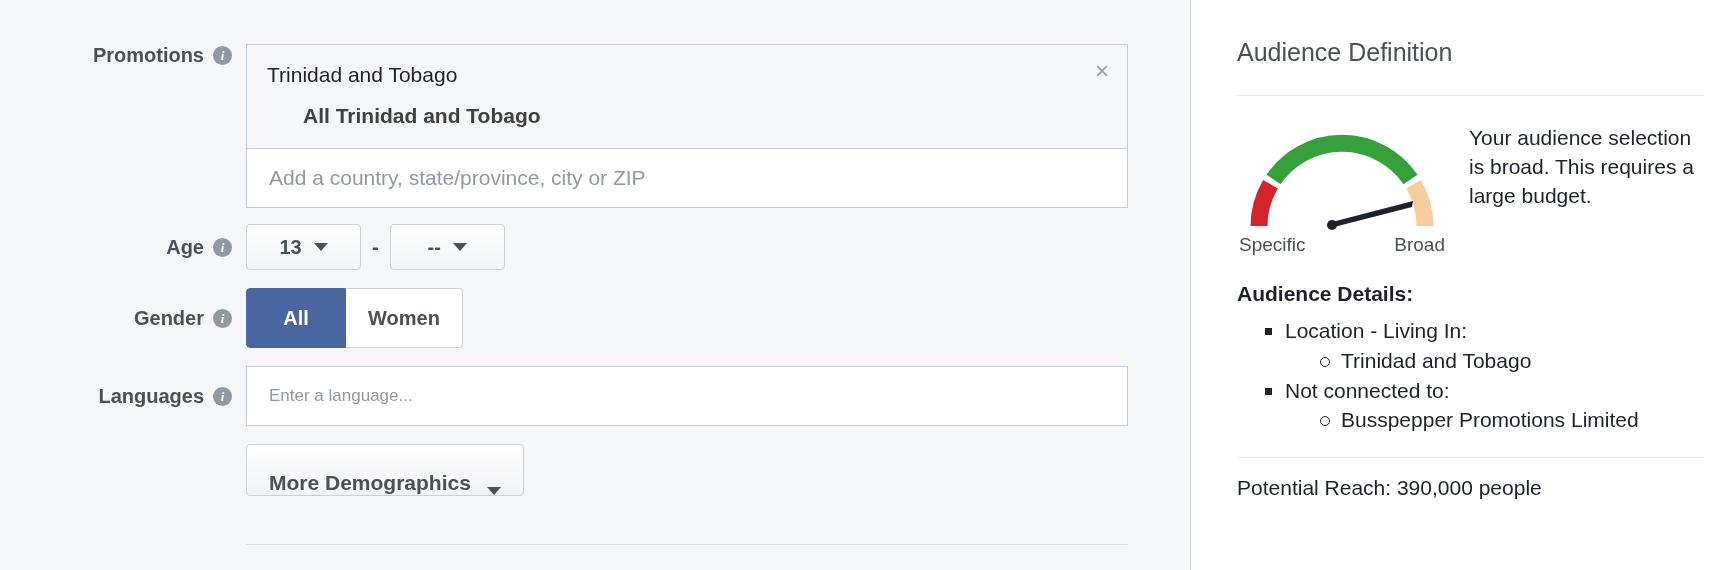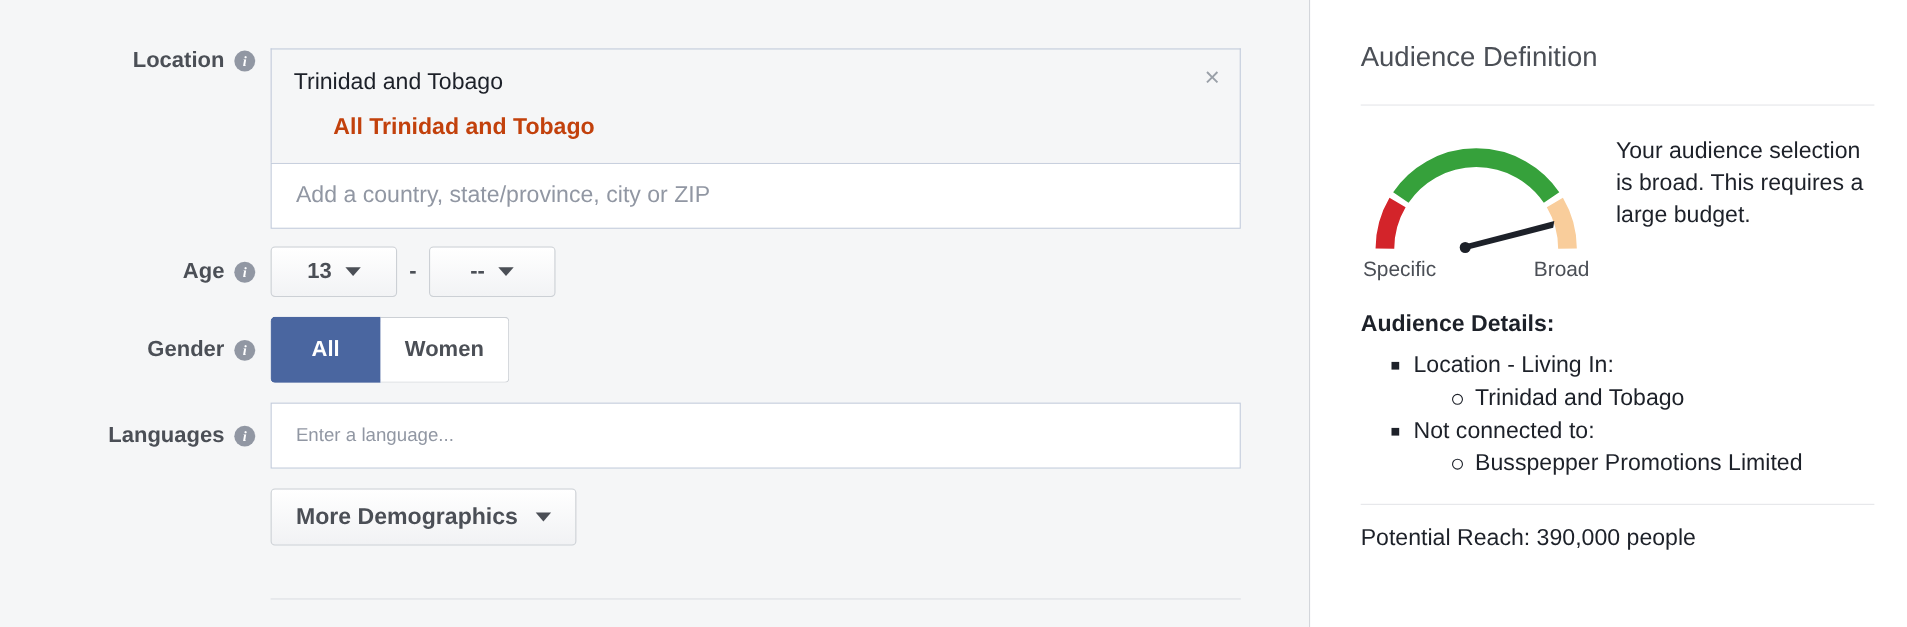--- a/index.html
+++ b/index.html
@@ -55,21 +55,21 @@
   
   .loc-box {
     width: 882px;
     border: 1px solid #c2cbdb;
     background: #f5f6f7;
     position: relative;
     padding: 17px 20px 20px 20px;
     border-bottom: none;
   }
   .loc-chip-title { font-size: 21px; color: #1d2129; line-height: 1.25; }
-  .loc-chip-sub { font-size: 21px; font-weight: bold; color: #c2410c; margin-top: 16px; margin-left: 36px; }
+  .loc-chip-sub { font-size: 21px; font-weight: bold; color: #404040; margin-top: 16px; margin-left: 36px; }
   .loc-close {
     position: absolute;
     top: 14px; right: 18px;
     font-size: 24px;
     color: #9aa0a8;
     line-height: 1;
     cursor: pointer;
     font-family: "Liberation Sans", sans-serif;
   }
   .loc-input {
@@ -146,21 +146,21 @@
   .lang-input input::placeholder { color: #9197a3; }
 
   
   .more-row { margin-top: 18px; }
   .more-btn {
     height: 52px;
     padding: 0 22px;
     border: 1px solid #ccd0d5;
     border-radius: 4px;
     background: linear-gradient(#ffffff, #f1f2f4);
-    display: inline-flex; align-items: center; gap: 16px;
+    display: inline-flex; align-items: flex-end; gap: 16px;
     font-size: 21px; font-weight: bold; color: #4b4f56;
     cursor: pointer;
   }
 
   .bottom-rule {
     position: absolute;
     left: 246px; bottom: 25px;
     width: 882px; height: 1px;
     background: #dcdee3;
   }
@@ -228,21 +228,21 @@
 </head>
 <body>
 
 <div class="screen">
 
   <div class="form-pane">
     <div class="form-inner">
 
       <div class="row">
         <div class="row-label">
-          <span>Location</span>
+          <span>Promotions</span>
           <span class="info-icon">i</span>
         </div>
         <div class="row-field">
           <div class="loc-box">
             <div class="loc-chip-title">Trinidad and Tobago</div>
             <div class="loc-chip-sub">All Trinidad and Tobago</div>
             <span class="loc-close">×</span>
           </div>
           <div class="loc-input">
             <input type="text" placeholder="Add a country, state/province, city or ZIP" style="">

